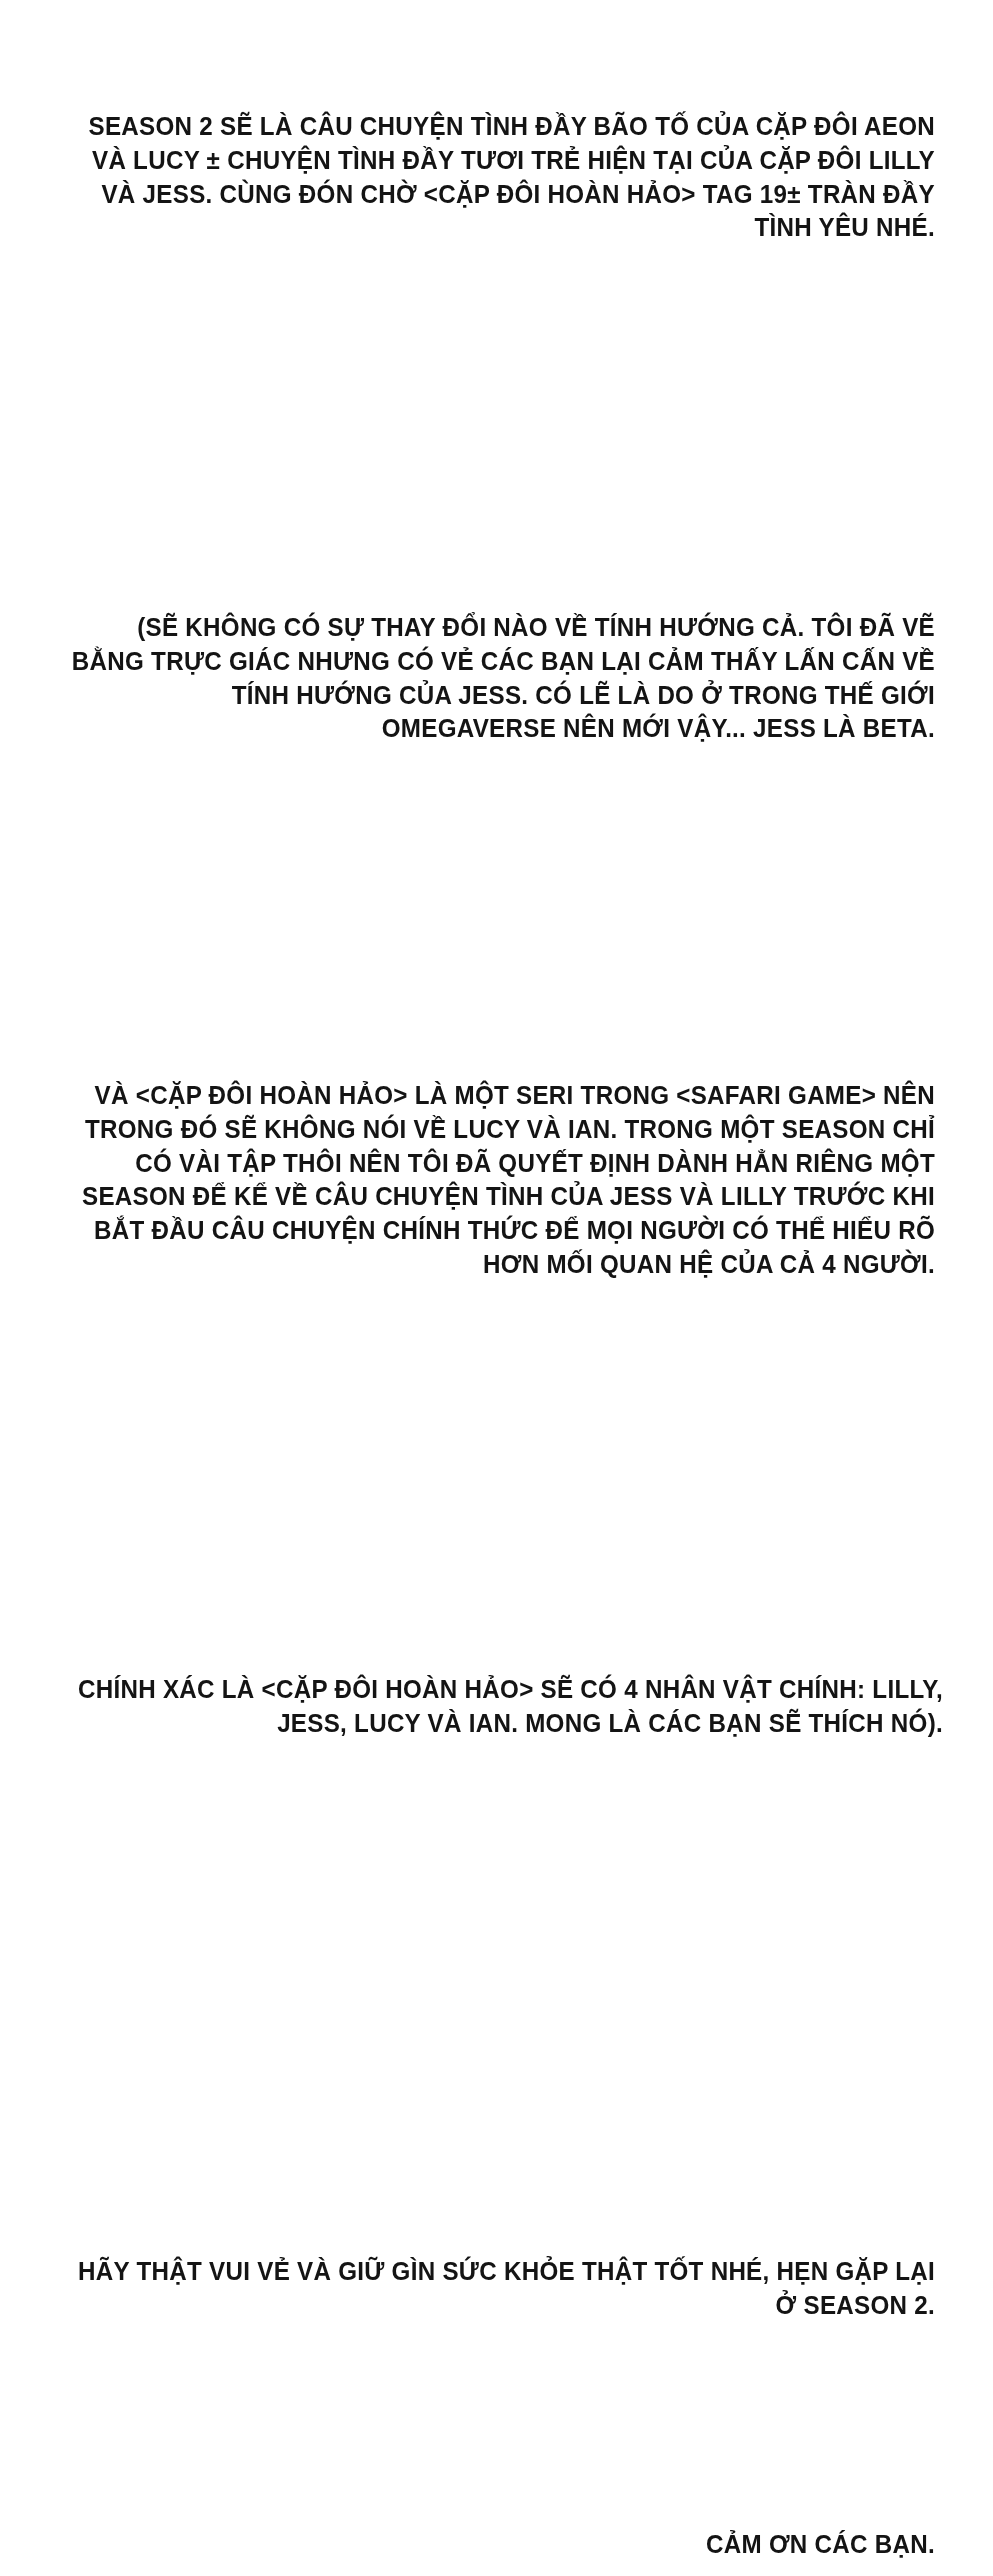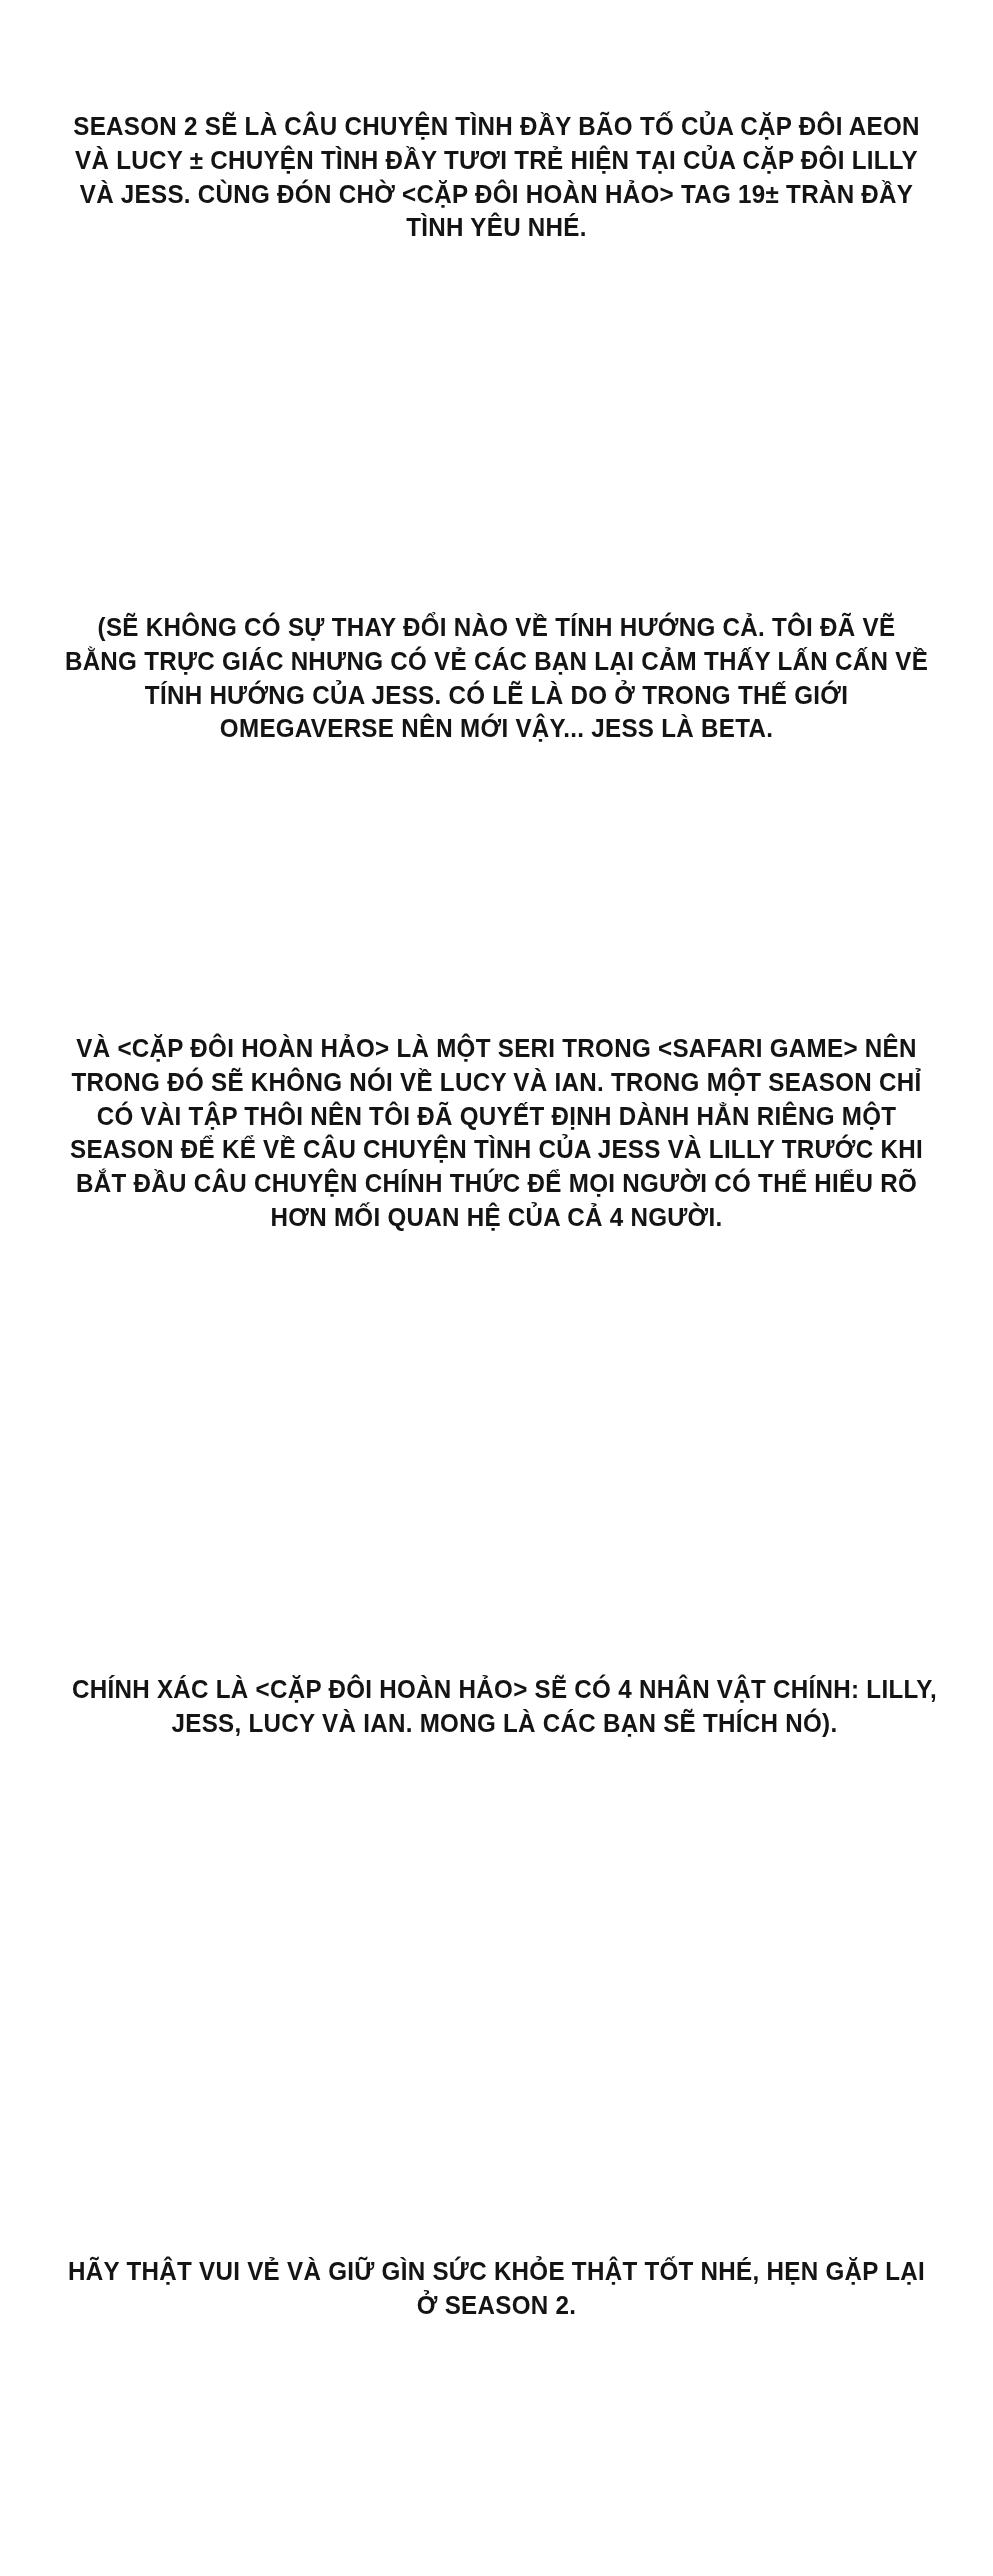--- a/index.html
+++ b/index.html
@@ -18,21 +18,21 @@
     width: 993px;
     min-height: 2576px;
     position: relative;
     background: #ffffff;
     box-sizing: border-box;
     padding: 0;
     overflow: hidden;
   }
   .block {
     width: 100%;
-    text-align: center;
+    text-align: right;
     box-sizing: border-box;
     padding: 0 25px;
   }
   .block p {
     margin: 0;
     font-family: "Liberation Sans", sans-serif;
     font-weight: bold;
     font-stretch: condensed;
     letter-spacing: 0.3px;
     text-transform: uppercase;
@@ -41,21 +41,21 @@
     transform: scaleX(0.93);
     transform-origin: center top;
   }
   
   #block-0 { position: absolute; top: 110px;  left: 0; }
   #block-0 p { font-size: 26px; }
 
   #block-1 { position: absolute; top: 593px;  left: 0; margin-top: 18px; }
   #block-1 p { font-size: 26px; }
 
-  #block-2 { position: absolute; top: 1032px; left: 0; }
+  #block-2 { position: absolute; top: 1079px; left: 0; }
   #block-2 p { font-size: 26px; }
 
   #block-3 { position: absolute; top: 1673px; left: 8px; }
   #block-3 p { font-size: 26px; }
 
   #block-4 { position: absolute; top: 1990px; left: 0; }
   #block-4 p { font-size: 26px; }
 
   #block-5 { position: absolute; top: 2255px; left: 0; }
   #block-5 p { font-size: 26px; }
@@ -82,15 +82,18 @@
 
   <div class="block" id="block-3">
     <p>CHÍNH XÁC LÀ &lt;CẶP ĐÔI HOÀN HẢO&gt; SẼ CÓ 4 NHÂN VẬT CHÍNH: LILLY, JESS, LUCY VÀ IAN. MONG LÀ CÁC BẠN SẼ THÍCH NÓ).</p>
   </div>
 
 
   <div class="block" id="block-5">
     <p>HÃY THẬT VUI VẺ VÀ GIỮ GÌN SỨC KHỎE THẬT TỐT NHÉ, HẸN GẶP LẠI Ở SEASON 2.</p>
   </div>
 
+  <div class="block" id="block-6">
+    <p>CẢM ƠN CÁC BẠN.</p>
+  </div>
 
 </div>
 
 
 </body></html>

